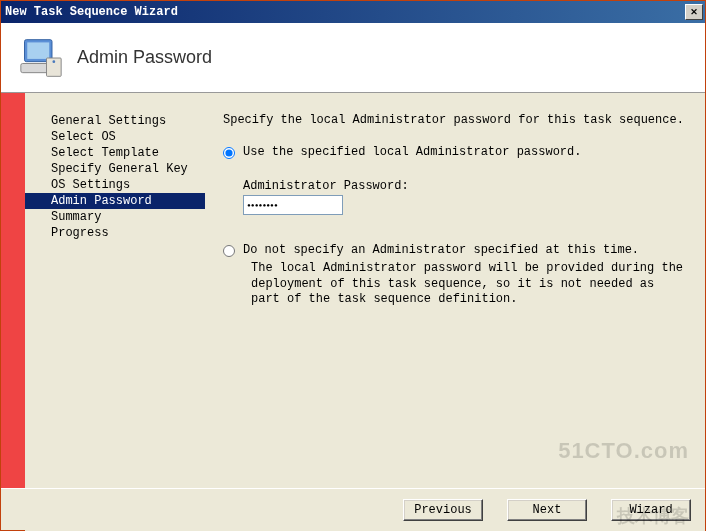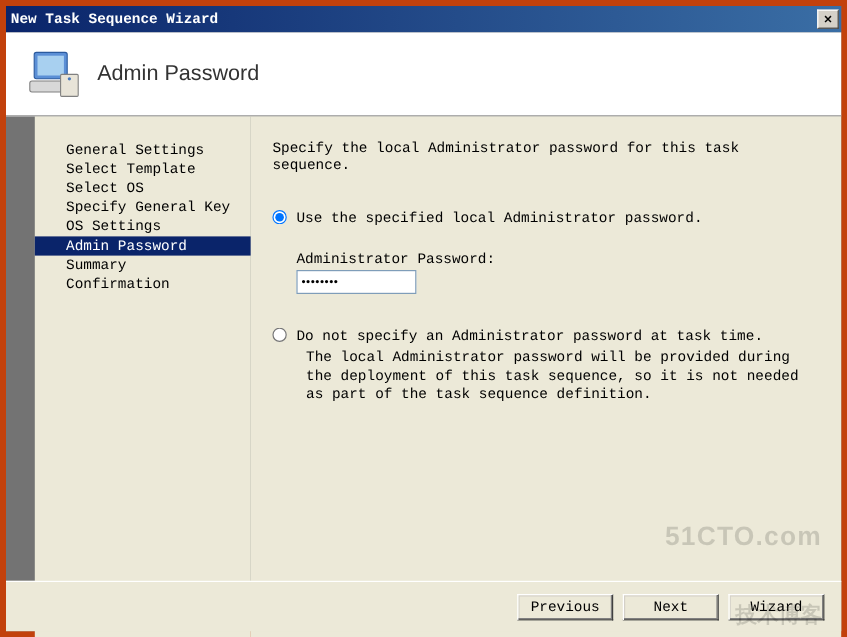--- a/index.html
+++ b/index.html
@@ -1,36 +1,36 @@
 <!DOCTYPE html>
 <html><head>
 <meta charset="utf-8">
 <style>
 * { box-sizing: border-box; margin: 0; padding: 0; }
 body { font-family: "Tahoma", "MS Sans Serif", sans-serif; font-size: 11px; background: #fff; }
-.window { width: 706px; height: 531px; border: 5px solid #c2410c; background: #737373; position: relative; }
+.window { width: 706px; height: 531px; border: 1px solid #c2410c; background: #ef4444; position: relative; }
 .titlebar { height: 22px; background: linear-gradient(to right, #0a246a, #3a6ea5); color: #fff; display: flex; align-items: center; padding: 0 2px 0 4px; font-family: "Courier New", monospace; font-size: 12px; font-weight: bold; }
 .titlebar-text { flex: 1; }
 .titlebar-btn { width: 18px; height: 16px; background: #d4d0c8; border: 1px solid #fff; border-right-color: #404040; border-bottom-color: #404040; color: #000; display: flex; align-items: center; justify-content: center; font-size: 9px; margin-left: 2px; cursor: pointer; font-family: Arial; }
 .header { background: #fff; height: 70px; display: flex; align-items: center; padding-left: 18px; border-bottom: 1px solid #999; }
 .header-icon { width: 44px; height: 44px; margin-right: 14px; }
 .header-title { font-family: Tahoma, Verdana, sans-serif; font-size: 18px; color: #333; }
 .body { display: flex; height: 474px; font-family: "Courier New", monospace; font-size: 12px; padding-left: 24px; }
 .sidebar { width: 180px; background: #ece9d8; padding-top: 20px; }
 .nav-item { padding: 1px 0 1px 26px; color: #000; cursor: pointer; white-space: nowrap; }
 .nav-item.selected { background: #0a246a; color: #fff; }
 .main { flex: 1; padding: 20px 18px 0 18px; background: #ece9d8; color: #000; }
-.instruction { margin-bottom: 30px; }
-.radio-row { display: flex; align-items: flex-start; margin-bottom: 4px; }
+.instruction { margin-bottom: 18px; }
+.radio-row { display: flex; align-items: flex-end; margin-bottom: 4px; }
 .radio { width: 12px; height: 12px; margin-right: 8px; }
 .field-block { margin-left: 20px; margin-top: 20px; margin-bottom: 10px; }
 .field-label { margin-bottom: 2px; }
 .pwd-input { width: 100px; height: 20px; font-size: 11px; font-family: Tahoma; padding: 1px 3px; border: 1px solid #7f9db9; }
 .desc-text { margin-left: 28px; margin-top: 4px; line-height: 1.3; }
-.footer { position: absolute; bottom: 0; left: 0; right: 0; height: 42px; border-top: 1px solid #fff; display: flex; align-items: center; justify-content: flex-end; padding-right: 14px; gap: 8px; background: #ece9d8; }
+.footer { position: absolute; bottom: 0; left: 0; right: 0; height: 42px; border-top: 1px solid #fff; display: flex; align-items: center; justify-content: flex-end; padding-right: 14px; gap: 24px; background: #ece9d8; }
 .btn { min-width: 80px; height: 22px; background: #ece9d8; border: 1px solid #404040; border-top-color: #fff; border-left-color: #fff; font-family: "Courier New", monospace; font-size: 12px; cursor: pointer; box-shadow: inset -1px -1px 0 #808080, inset 1px 1px 0 #d4d0c8; }
 .watermark { position: absolute; right: 16px; bottom: 2px; font-family: Arial; font-size: 22px; font-weight: bold; color: rgba(0,0,0,0.15); letter-spacing: 1px; pointer-events: none; }
 .watermark small { font-size: 18px; display: block; text-align: right; letter-spacing: 0; margin-top: 40px; }
 </style>
 </head>
 <body>
 
 <div class="window">
   <div class="titlebar">
     <span class="titlebar-text">New Task Sequence Wizard</span>
@@ -46,46 +46,46 @@
         <rect x="30" y="24" width="16" height="20" rx="1" fill="#e8e4d8" stroke="#808080" stroke-width="1"></rect>
         <circle cx="38" cy="28" r="1.5" fill="#4a7abc"></circle>
       </svg>
     </div>
     <div class="header-title">Admin Password</div>
   </div>
 
   <div class="body">
     <div class="sidebar">
       <div class="nav-item">General Settings</div>
+      <div class="nav-item">Select OS</div>
       <div class="nav-item">Select Template</div>
-      <div class="nav-item">Select OS</div>
       <div class="nav-item">Specify General Key</div>
       <div class="nav-item">OS Settings</div>
       <div class="nav-item selected">Admin Password</div>
       <div class="nav-item">Summary</div>
-      <div class="nav-item">Confirmation</div>
+      <div class="nav-item">Progress</div>
     </div>
 
     <div class="main">
       <div class="instruction">Specify the local Administrator password for this task sequence.</div>
 
       <div class="radio-row">
         <input type="radio" class="radio" name="pwdopt" checked="" style="">
         <span>Use the specified local Administrator password.</span>
       </div>
       <div class="field-block">
         <div class="field-label">Administrator Password:</div>
         <input type="password" class="pwd-input" value="••••••••" style="">
       </div>
 
       <div style="height:18px"></div>
 
       <div class="radio-row">
         <input type="radio" class="radio" name="pwdopt" style="">
-        <span>Do not specify an Administrator password at task time.</span>
+        <span>Do not specify an Administrator specified at this time.</span>
       </div>
       <div class="desc-text">The local Administrator password will be provided during the deployment of this task sequence, so it is not needed as part of the task sequence definition.</div>
     </div>
   </div>
 
   <div class="footer">
     <button class="btn">Previous</button>
     <button class="btn">Next</button>
     <button class="btn">Wizard</button>
   </div>

